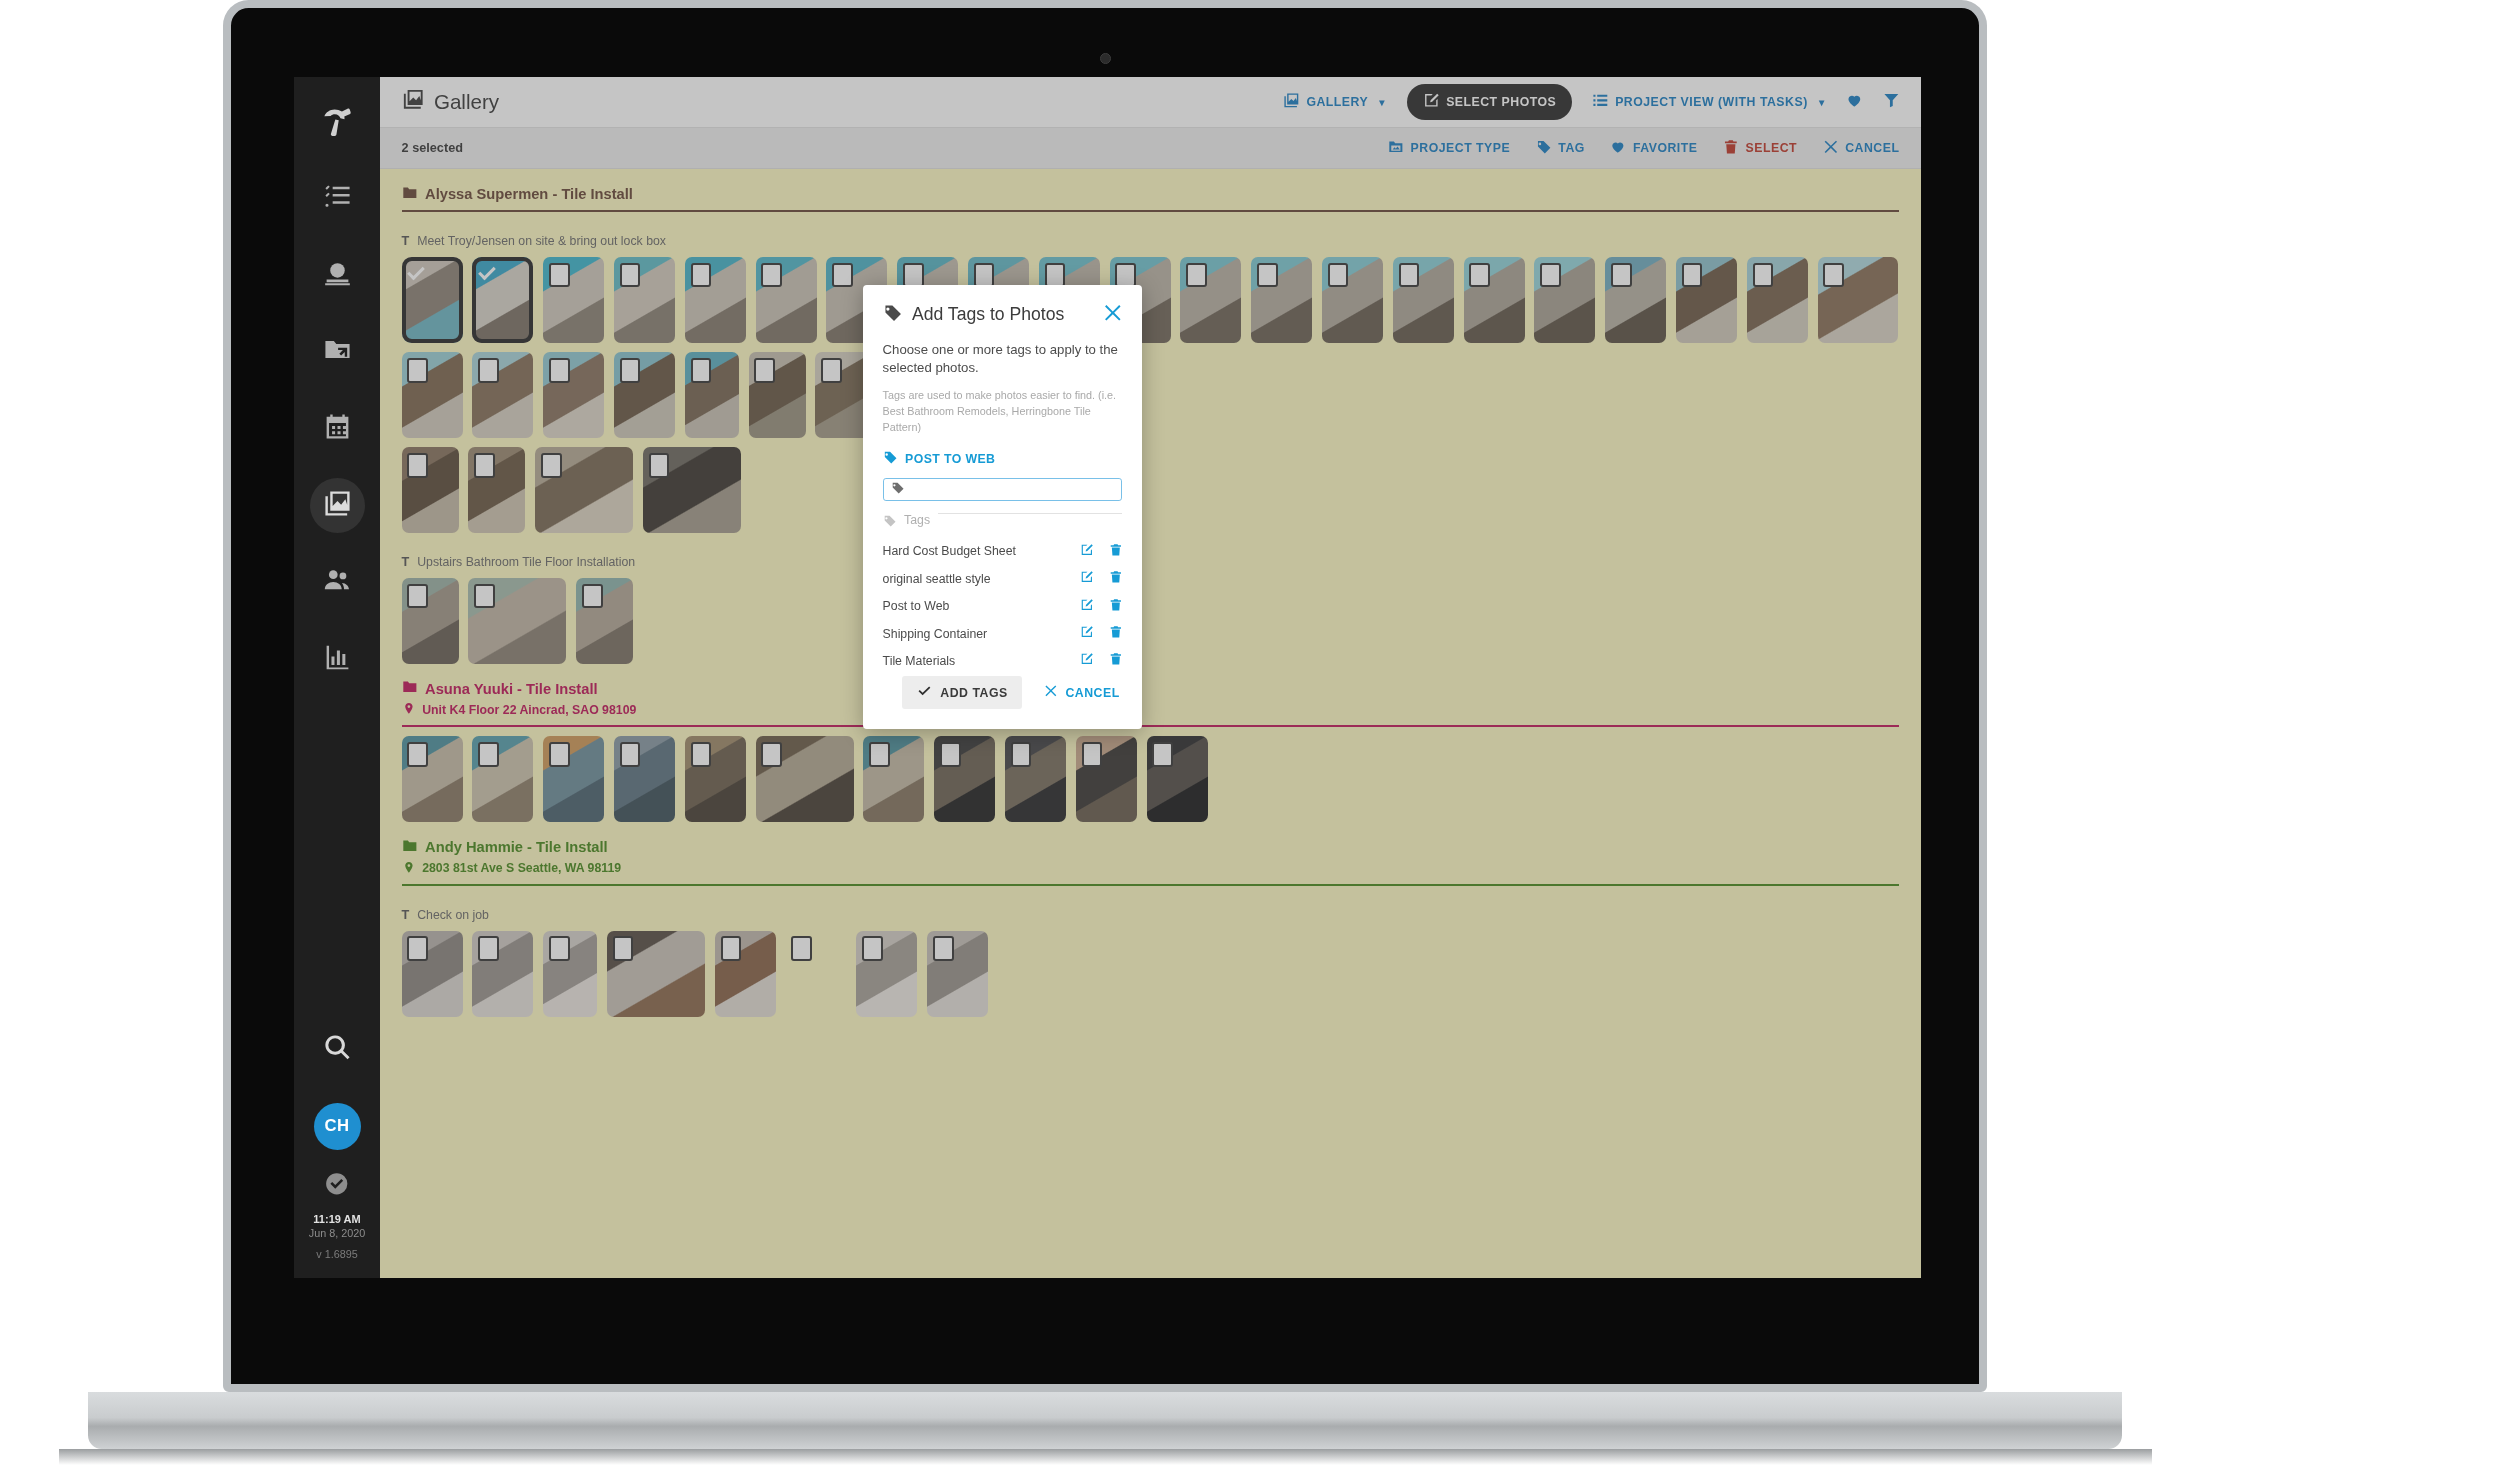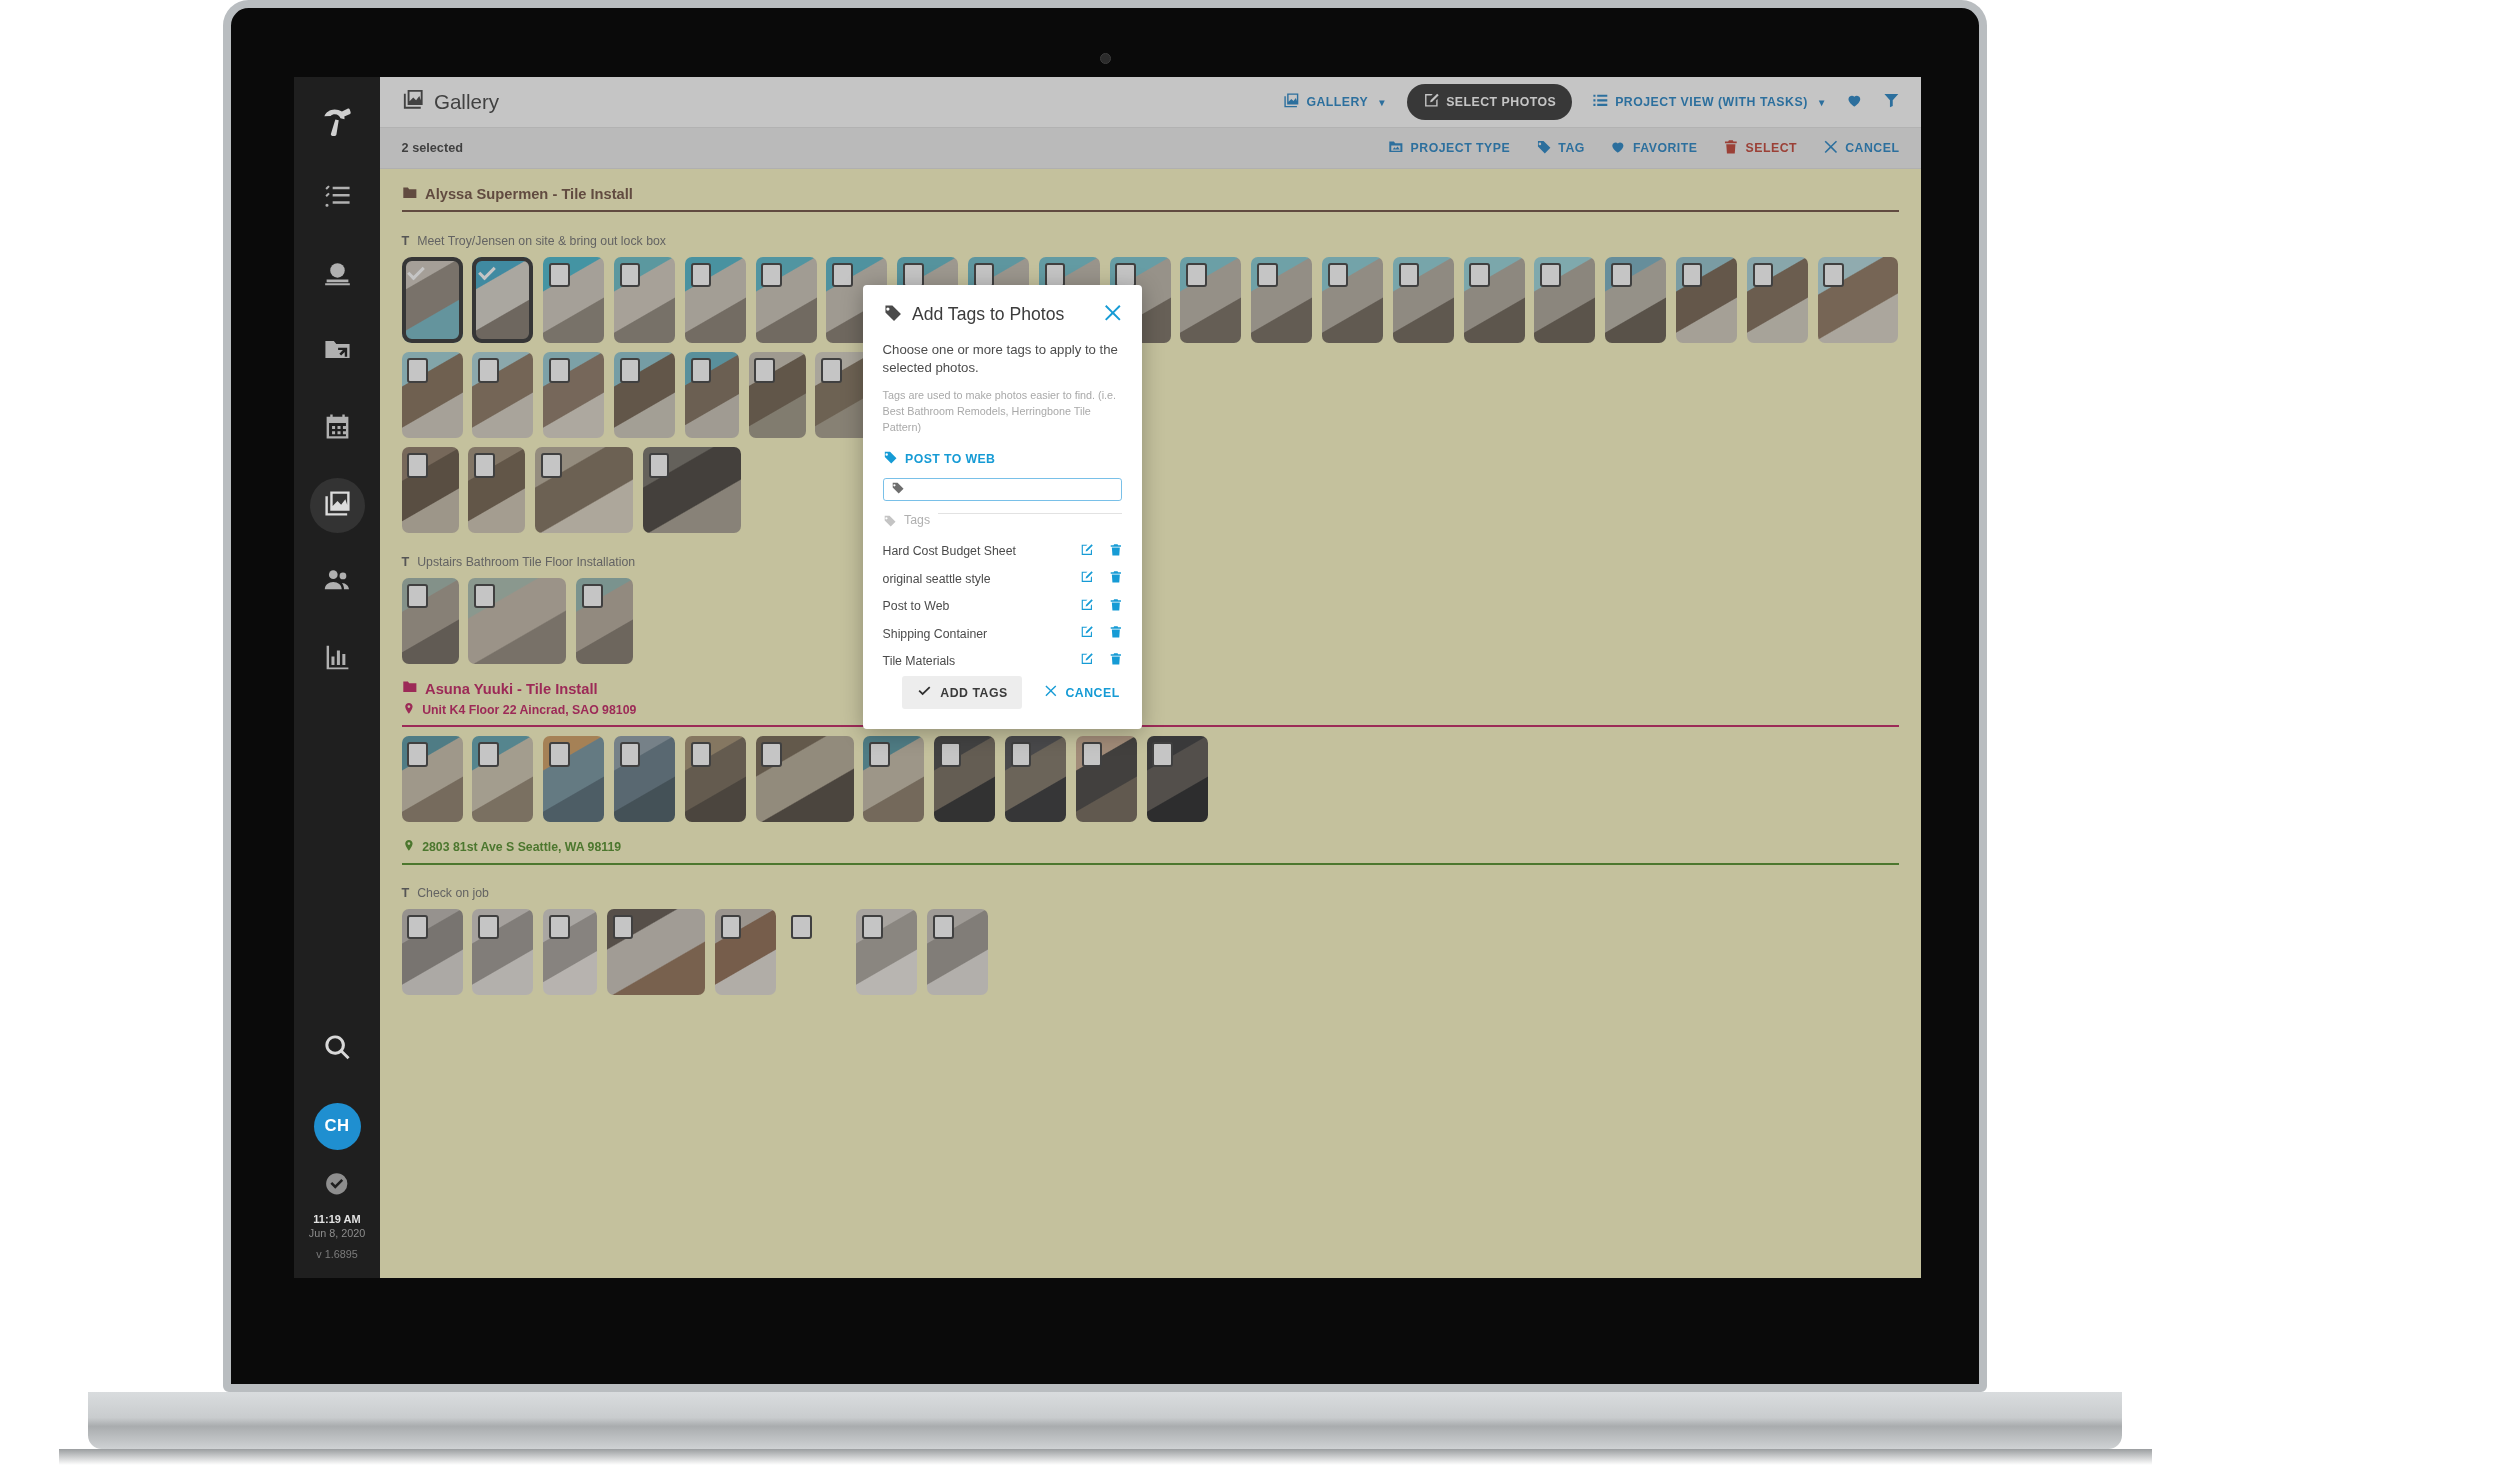--- a/index.html
+++ b/index.html
@@ -622,20 +622,26 @@
                 <div class="cbox"></div>
               </div>
               <div class="photo" style="width: 61px;">
                 <div class="ph-img" style="background: linear-gradient(150deg, rgb(47, 47, 49) 0%, rgb(47, 47, 49) 28%, rgb(85, 80, 74) 29%, rgb(85, 80, 74) 62%, rgb(29, 29, 31) 63%, rgb(29, 29, 31) 100%);"></div>
                 <div class="cbox"></div>
               </div>
             </div>
           </div>
           <div class="project">
             <div class="proj-head" style="color: rgb(75, 139, 31);">
+              <div class="proj-name">
+                <span><svg viewBox="0 0 24 24" style="fill: rgb(75, 139, 31);">
+                    <path d="M2 4h7l2 2.5h11V20H2V4zm10 5l6 4-6 4V9z"></path>
+                  </svg></span>
+                <span>Andy Hammie - Tile Install</span>
+              </div>
               <div class="proj-addr">
                 <span><svg viewBox="0 0 24 24" style="fill: rgb(75, 139, 31);">
                     <path d="M12 1C7.9 1 4.5 4.3 4.5 8.4 4.5 14 12 23 12 23s7.5-9 7.5-14.6C19.5 4.3 16.1 1 12 1zm0 10.3a2.8 2.8 0 1 1 0-5.6 2.8 2.8 0 0 1 0 5.6z"></path>
                   </svg></span>
                 <span>2803 81st Ave S Seattle, WA 98119</span>
               </div>
             </div>
             <div class="proj-rule" style="background: rgb(75, 139, 31);"></div>
             <div class="task-row">
               <span class="tico">T</span>

